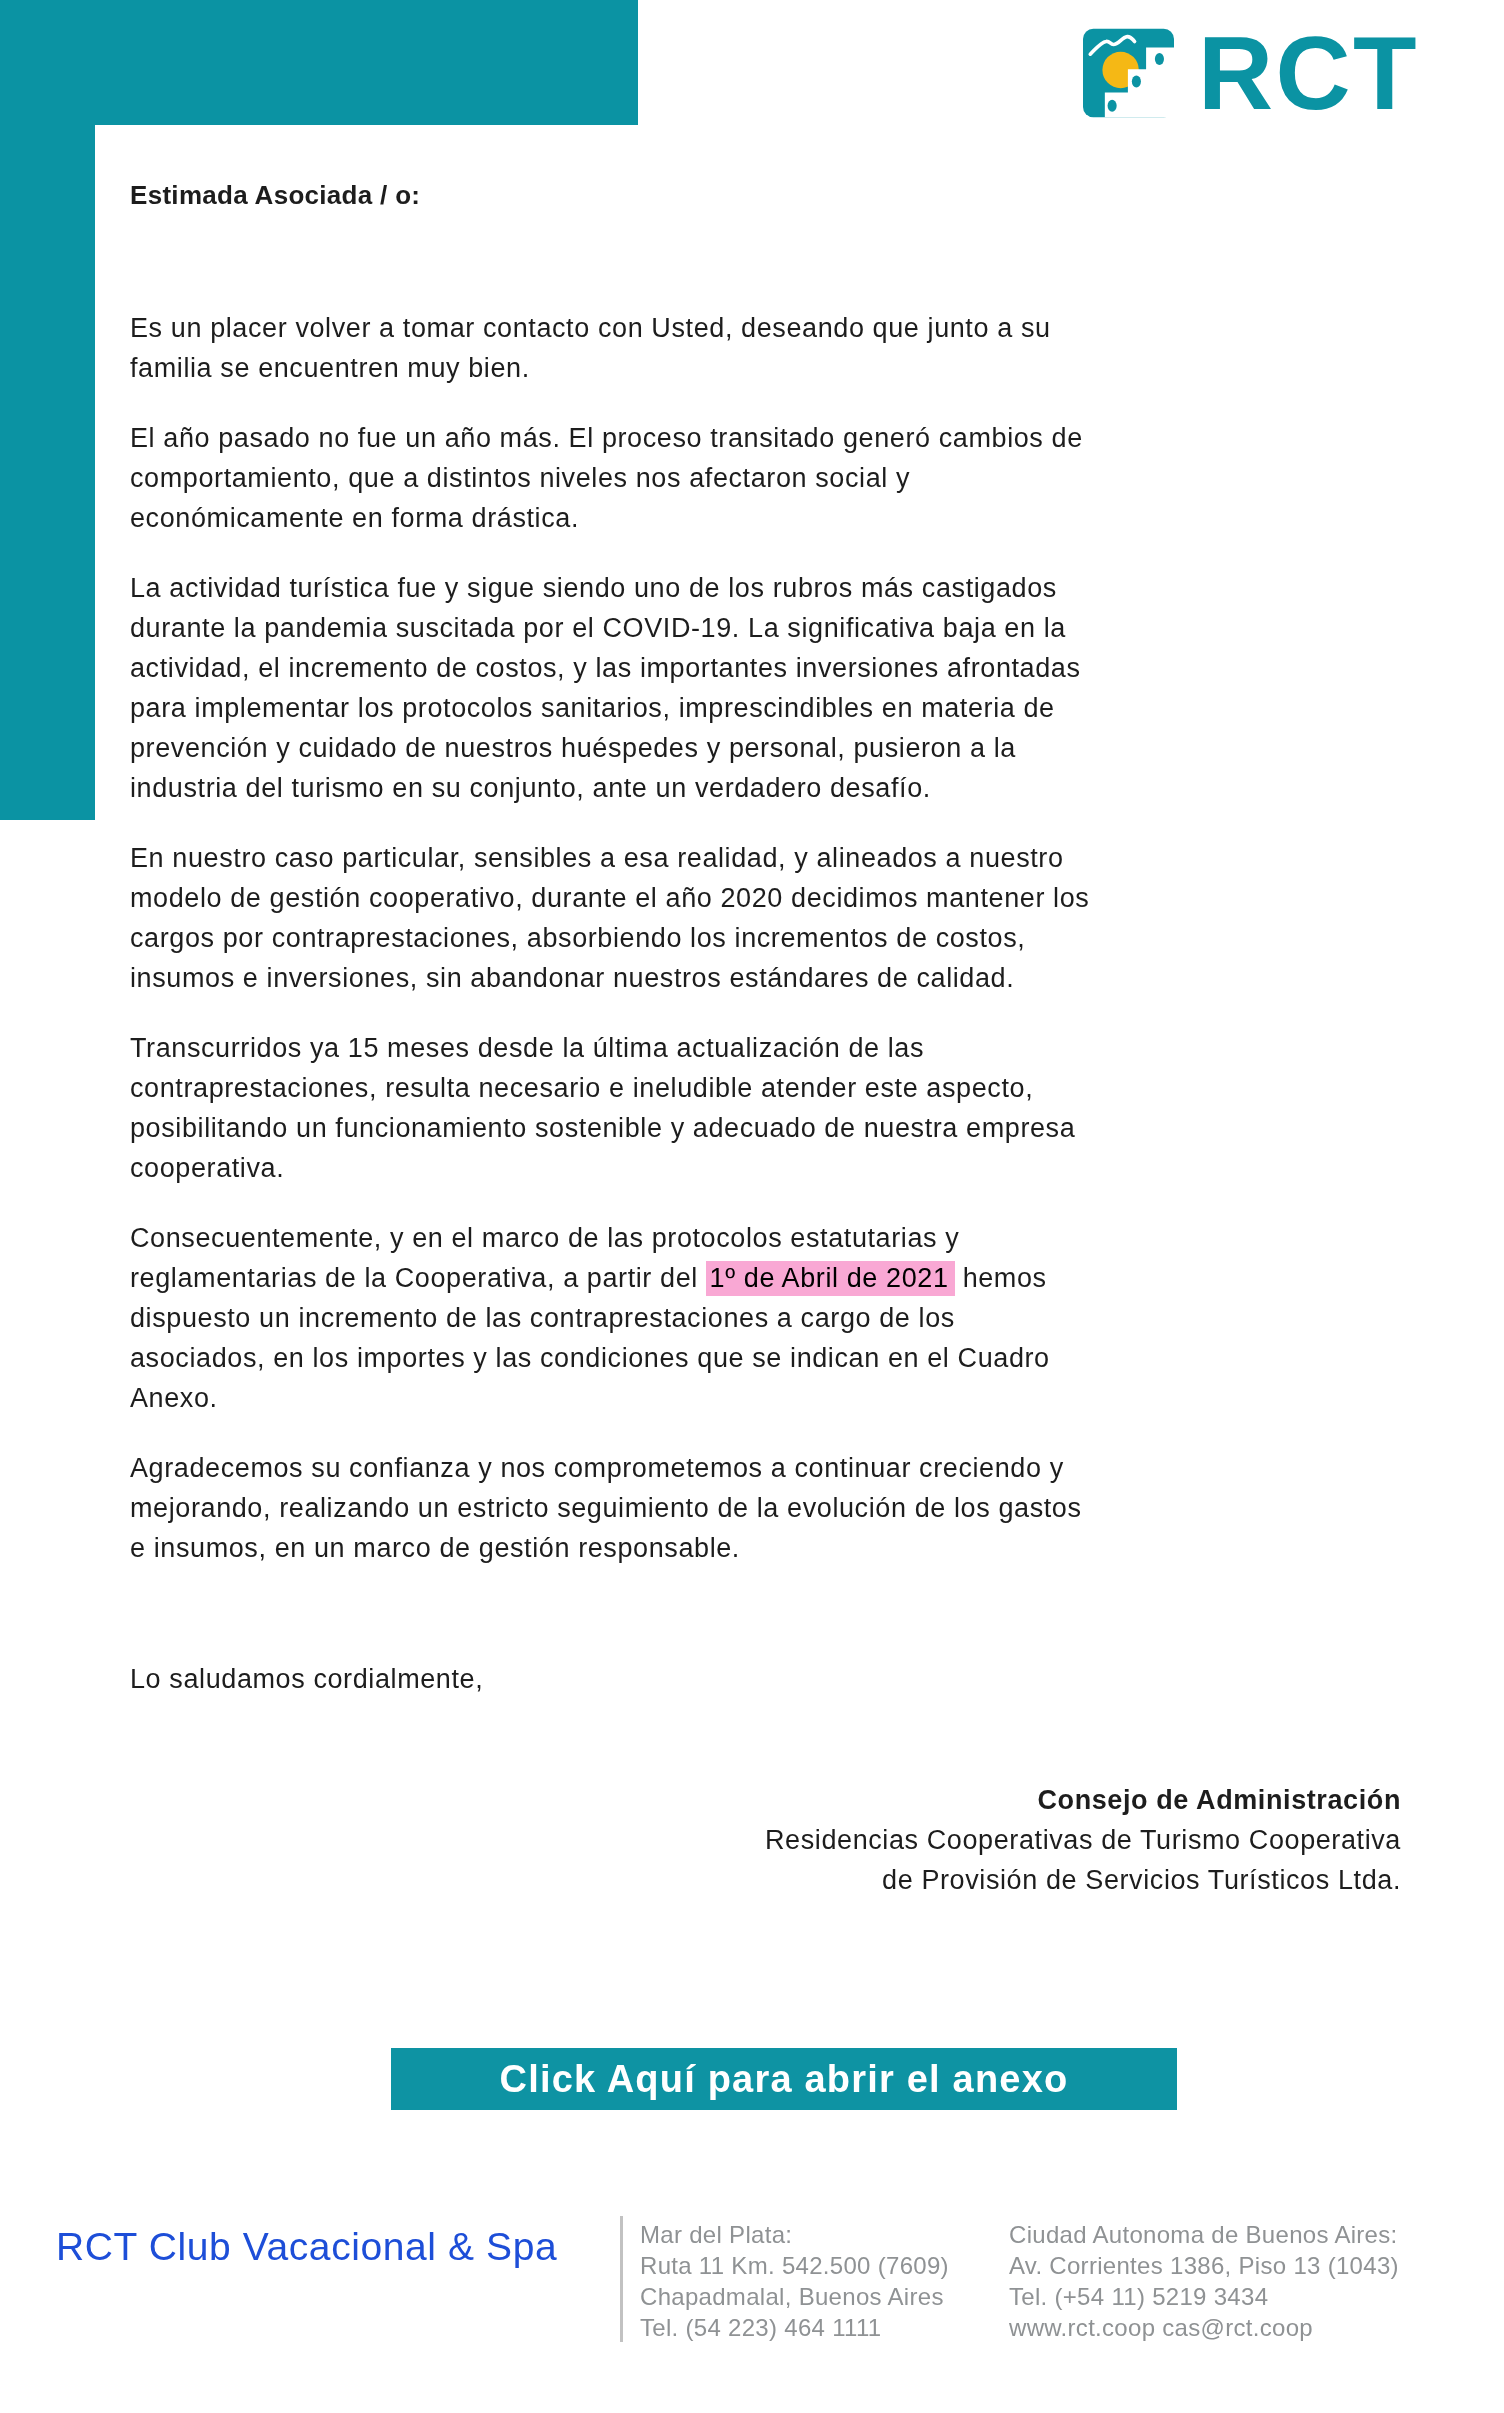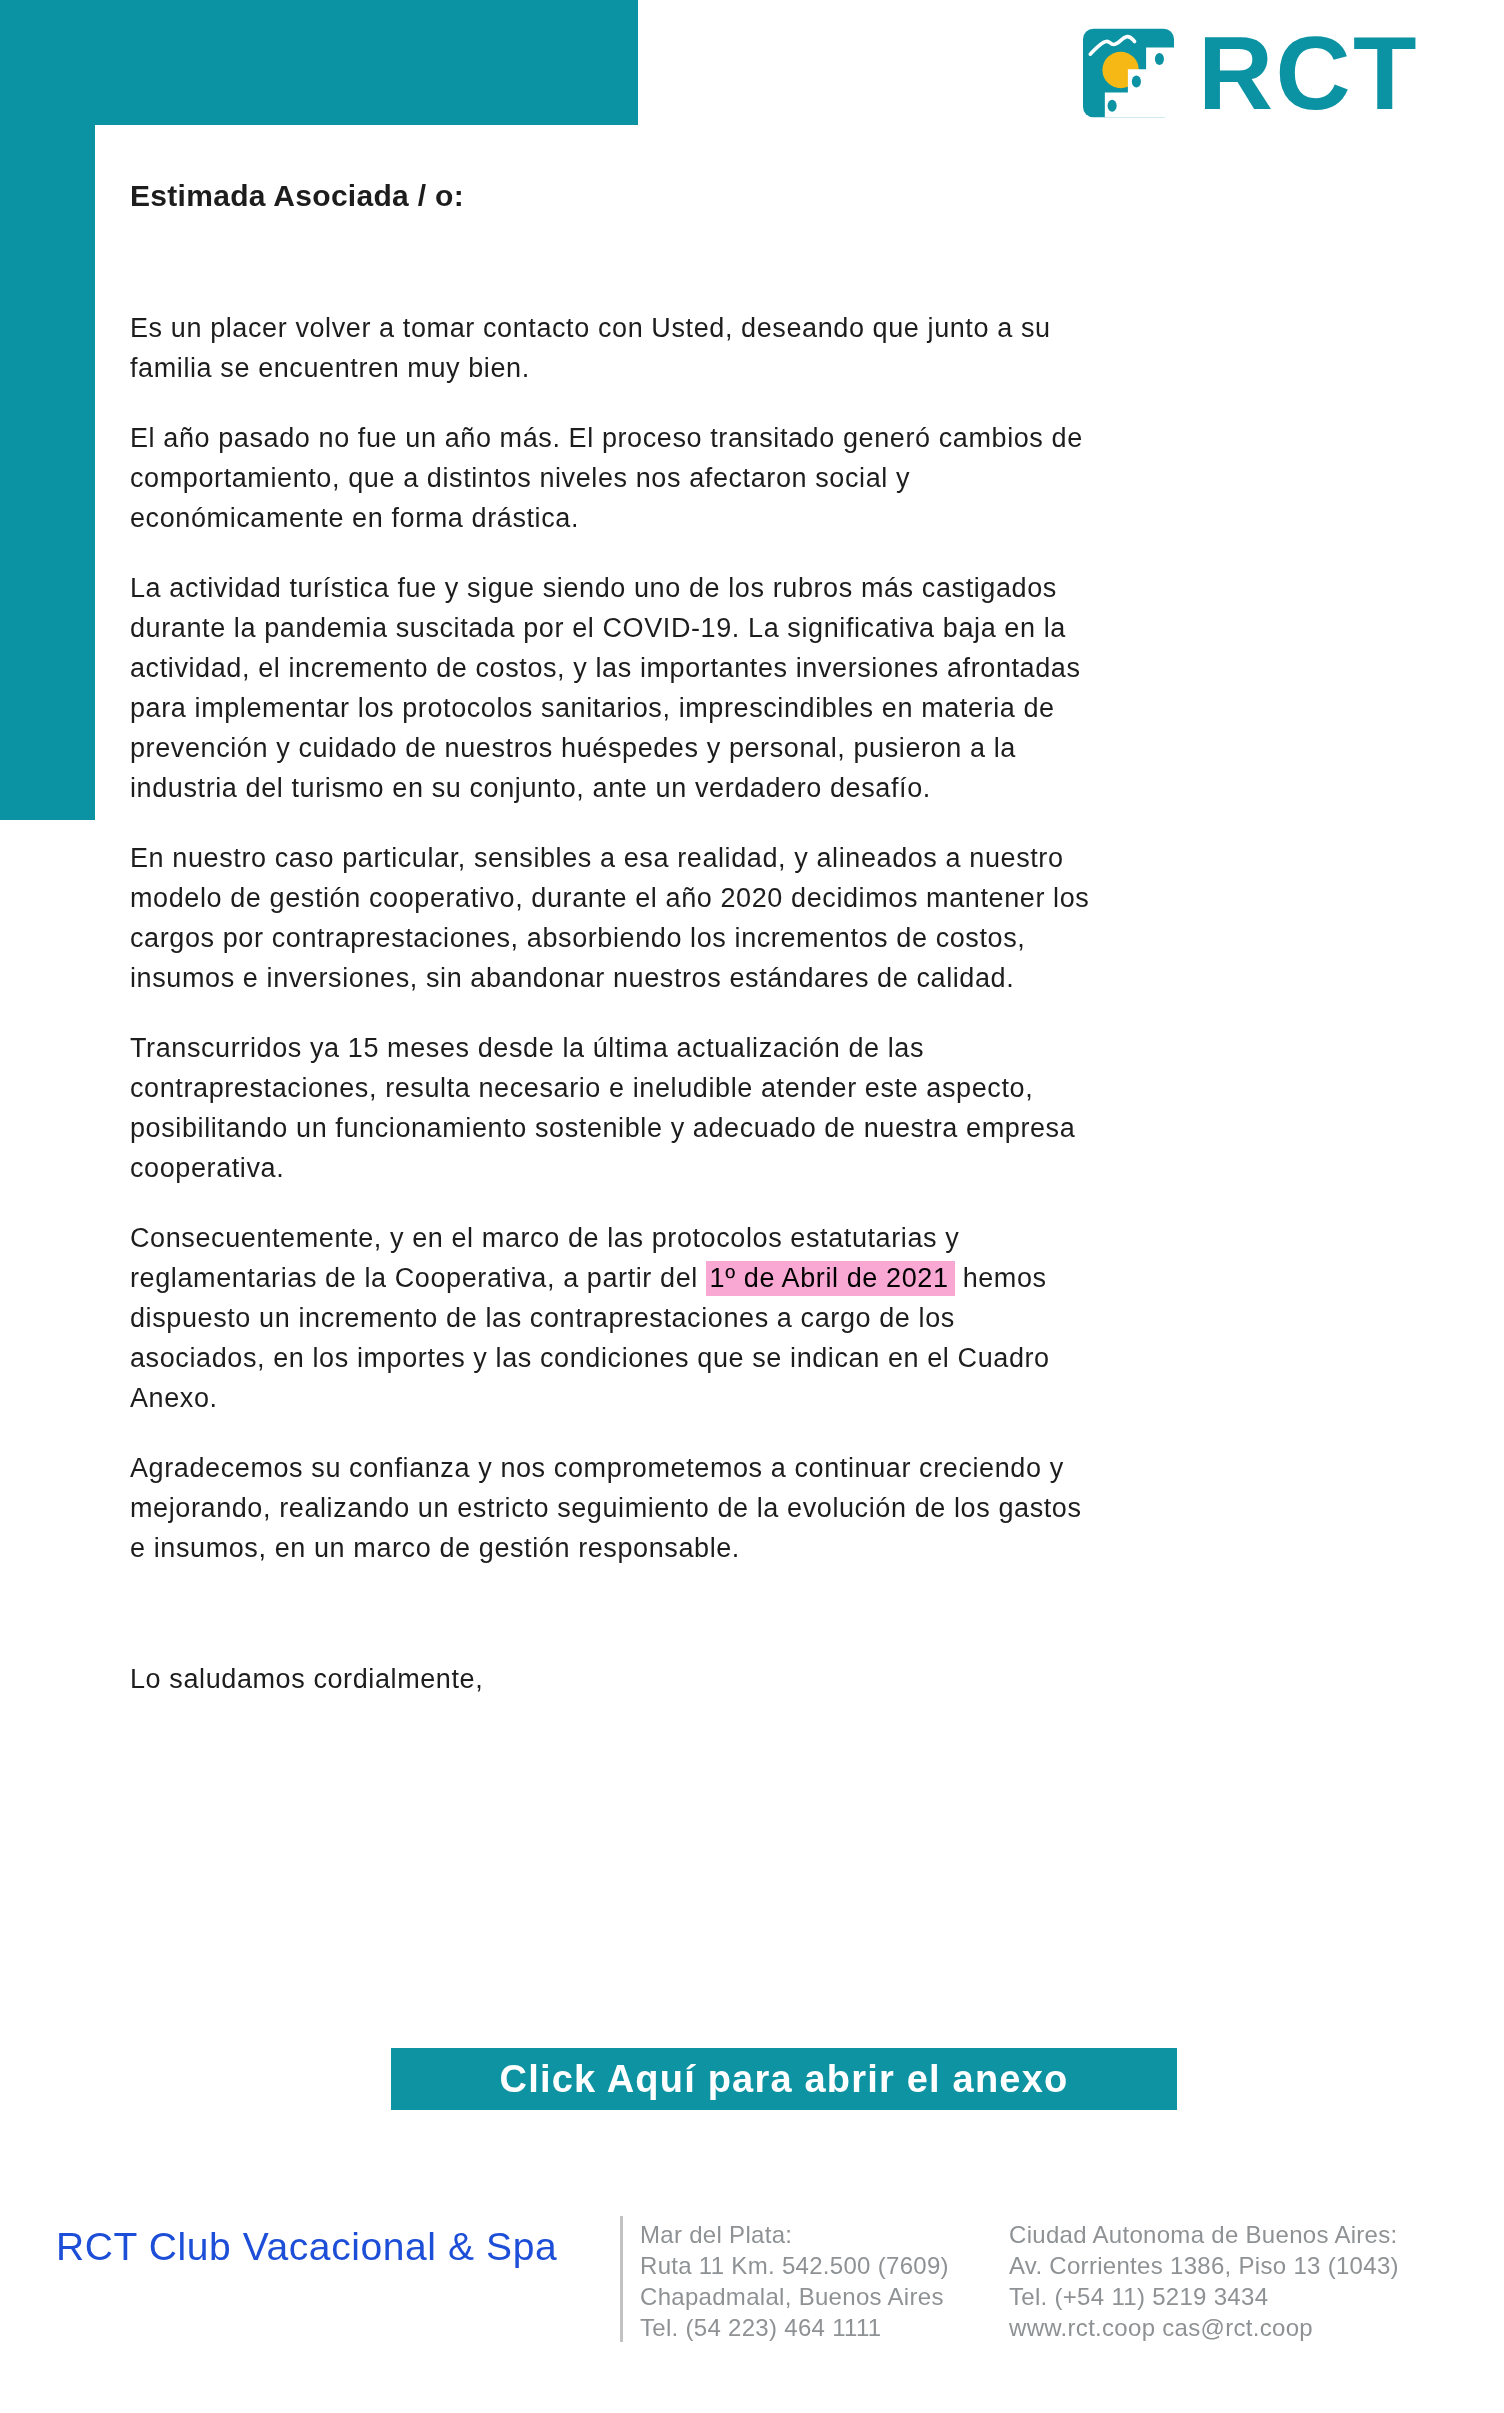--- a/index.html
+++ b/index.html
@@ -12,21 +12,21 @@
 
   
   .logo{position:absolute;left:1083px;top:28px;display:flex;align-items:flex-start;}
   .logo-mark{width:91px;height:90px;display:block;}
   .logo-text{color:#0b93a3;font-weight:700;font-size:104px;line-height:90px;
              letter-spacing:2.4px;margin-left:24px;}
 
   
   .content{position:absolute;left:130px;top:176px;width:1271px;
            font-size:27px;line-height:40px;letter-spacing:0.6px;}
-  .salutation{font-size:30px;line-height:39px;font-weight:700;margin:0;letter-spacing:0.3px;}
+  .salutation{font-size:26px;line-height:39px;font-weight:700;margin:0;letter-spacing:0.3px;}
   .para{white-space:pre-line;margin:30px 0 0 0;}
   .para.first{margin-top:93px;}
   .hl{background:#f9a8d4;padding:1.8px 6px 3px 3.6px;}
   .closing{white-space:pre-line;margin:91px 0 0 0;}
   .signature{margin-top:81px;text-align:right;line-height:40px;}
   .sig-bold{font-weight:700;}
 
   
   .cta{position:absolute;left:391px;top:2048px;width:786px;height:62px;background:#0e93a3;
        color:#ffffff;font-weight:700;font-size:38px;letter-spacing:1.2px;
@@ -89,20 +89,25 @@
 dispuesto un incremento de las contraprestaciones a cargo de los
 asociados, en los importes y las condiciones que se indican en el Cuadro
 Anexo.</span></p>
 
     <p class="para">Agradecemos su confianza y nos comprometemos a continuar creciendo y
 mejorando, realizando un estricto seguimiento de la evolución de los gastos
 e insumos, en un marco de gestión responsable.</p>
 
     <p class="closing">Lo saludamos cordialmente,</p>
 
+    <div class="signature">
+      <div class="sig-bold">Consejo de Administración</div>
+      <div>Residencias Cooperativas de Turismo Cooperativa</div>
+      <div>de Provisión de Servicios Turísticos Ltda.</div>
+    </div>
   </main>
 
   <a class="cta">Click Aquí para abrir el anexo</a>
 
   <footer>
     <div class="brand">RCT Club Vacacional &amp; Spa</div>
     <div class="fdivider"></div>
     <div class="fcol c1">Mar del Plata:
 Ruta 11 Km. 542.500 (7609)
 Chapadmalal, Buenos Aires

